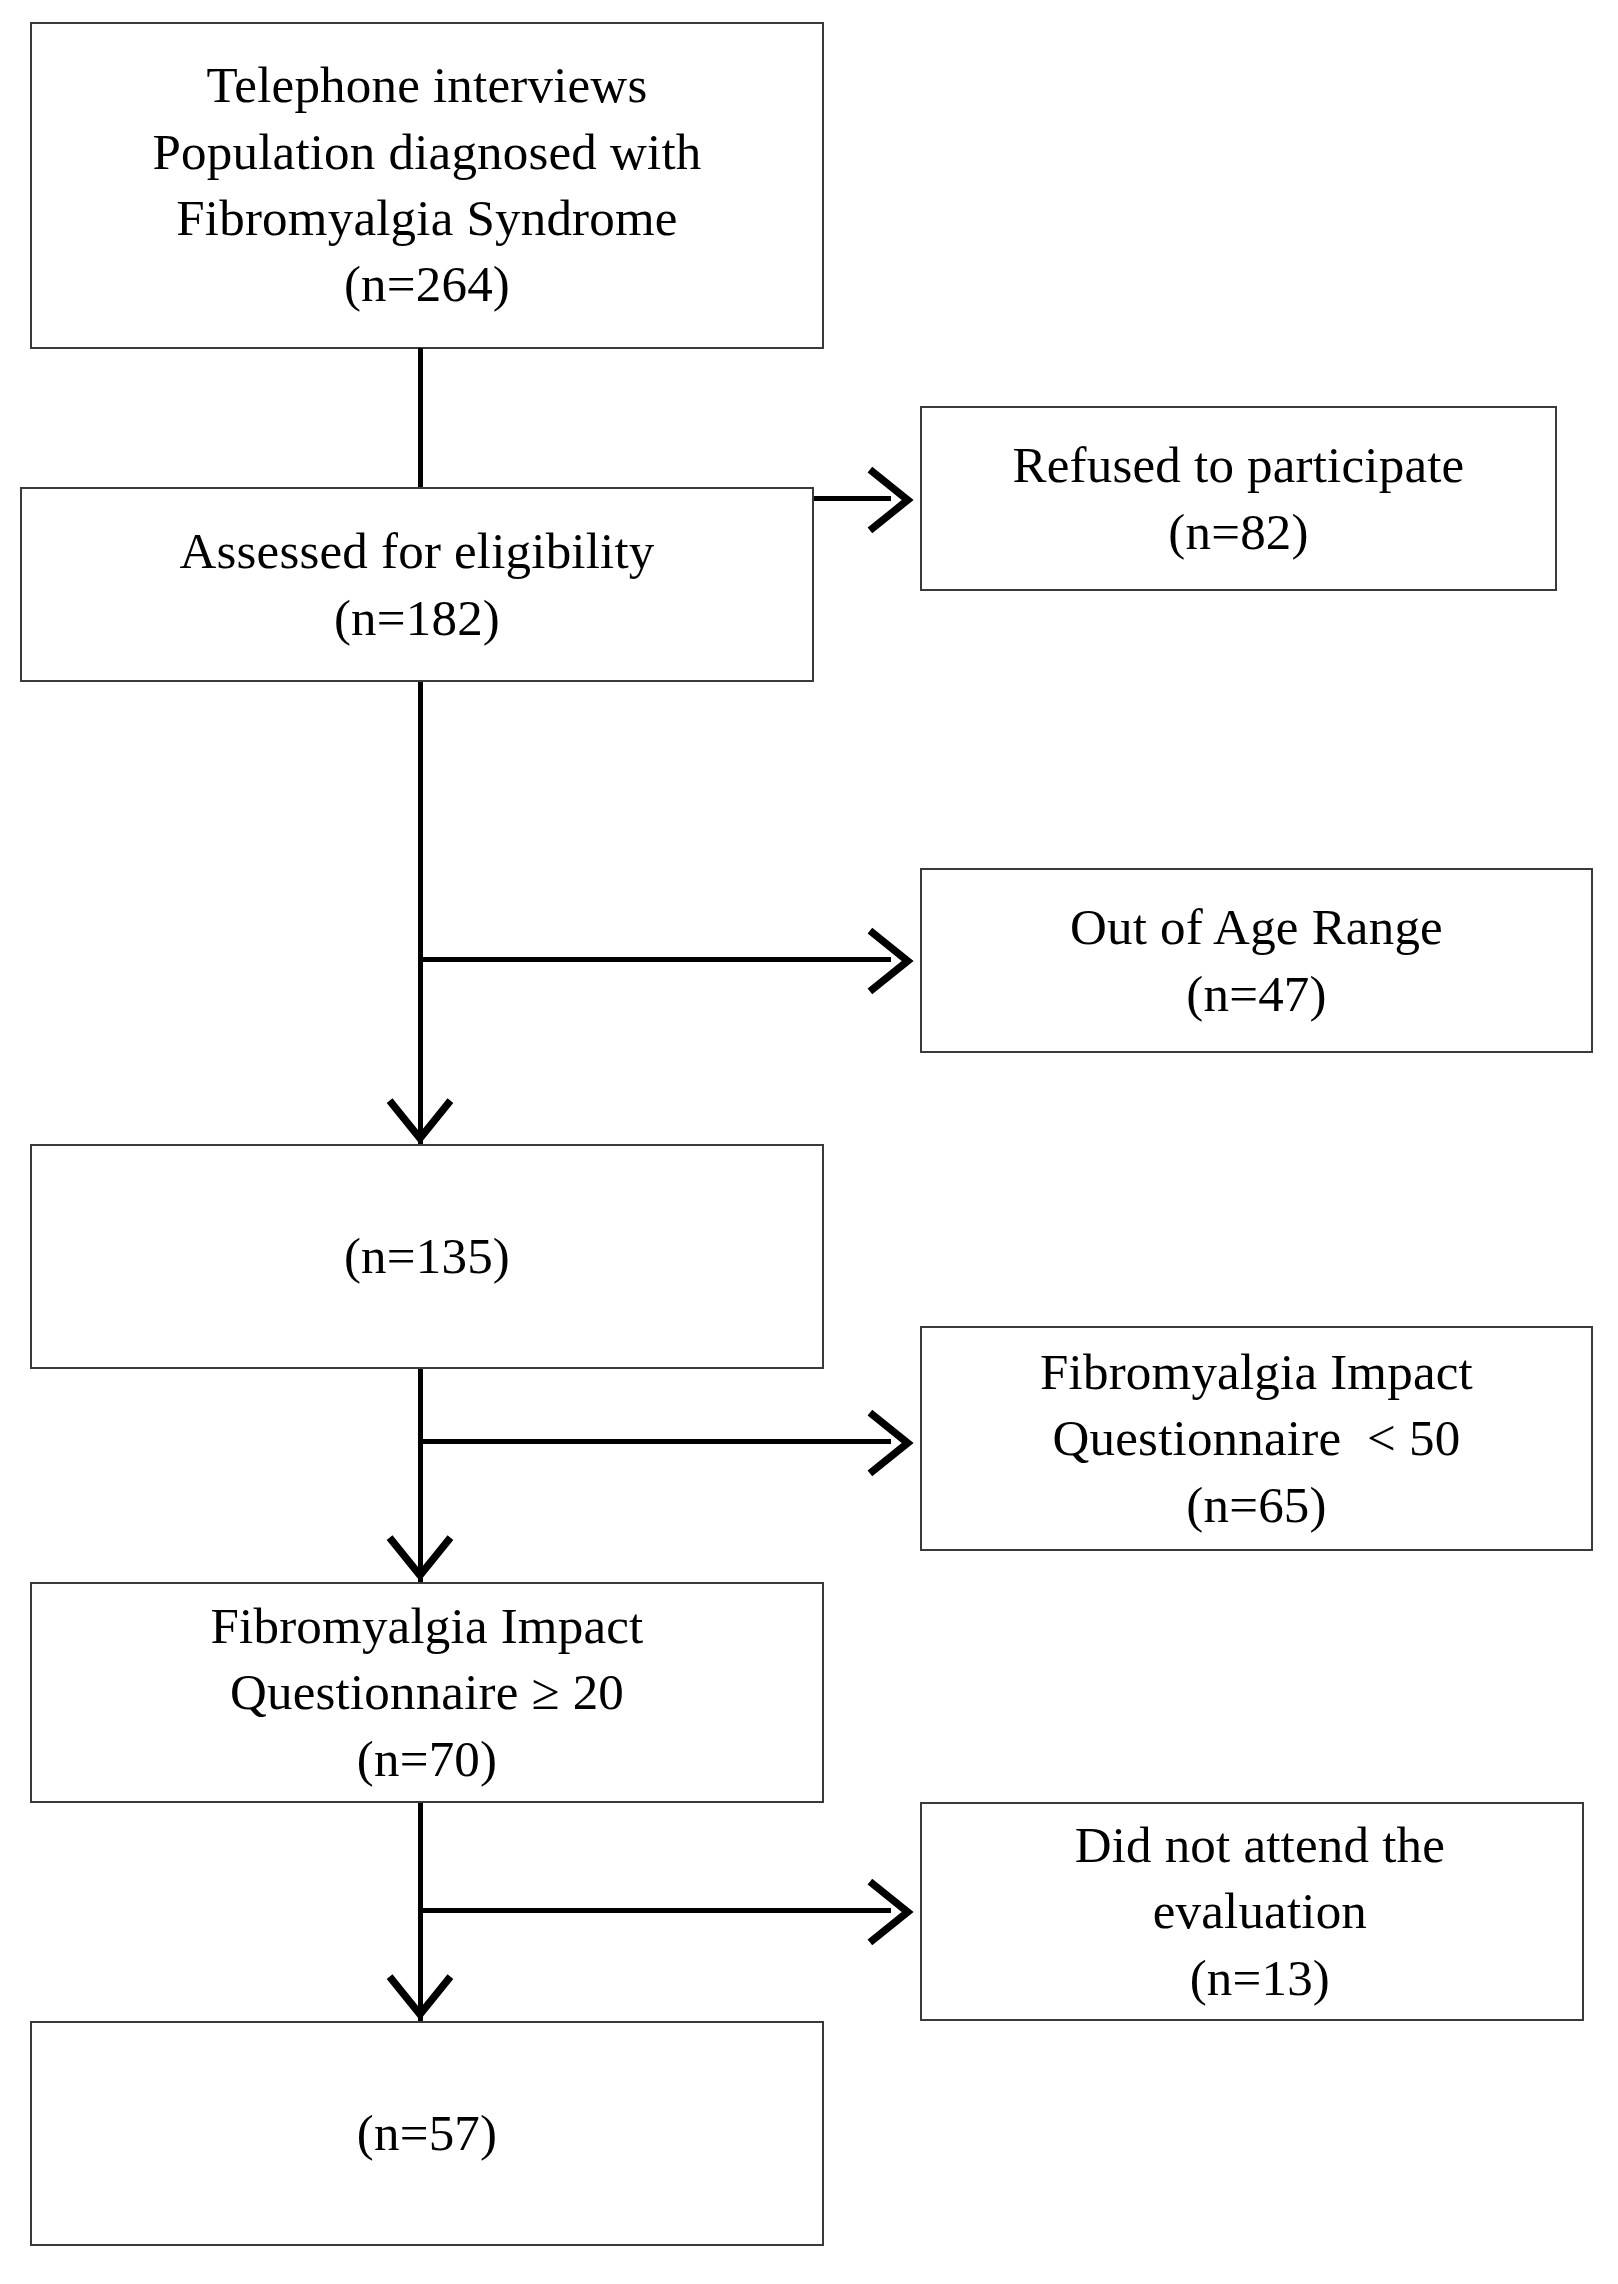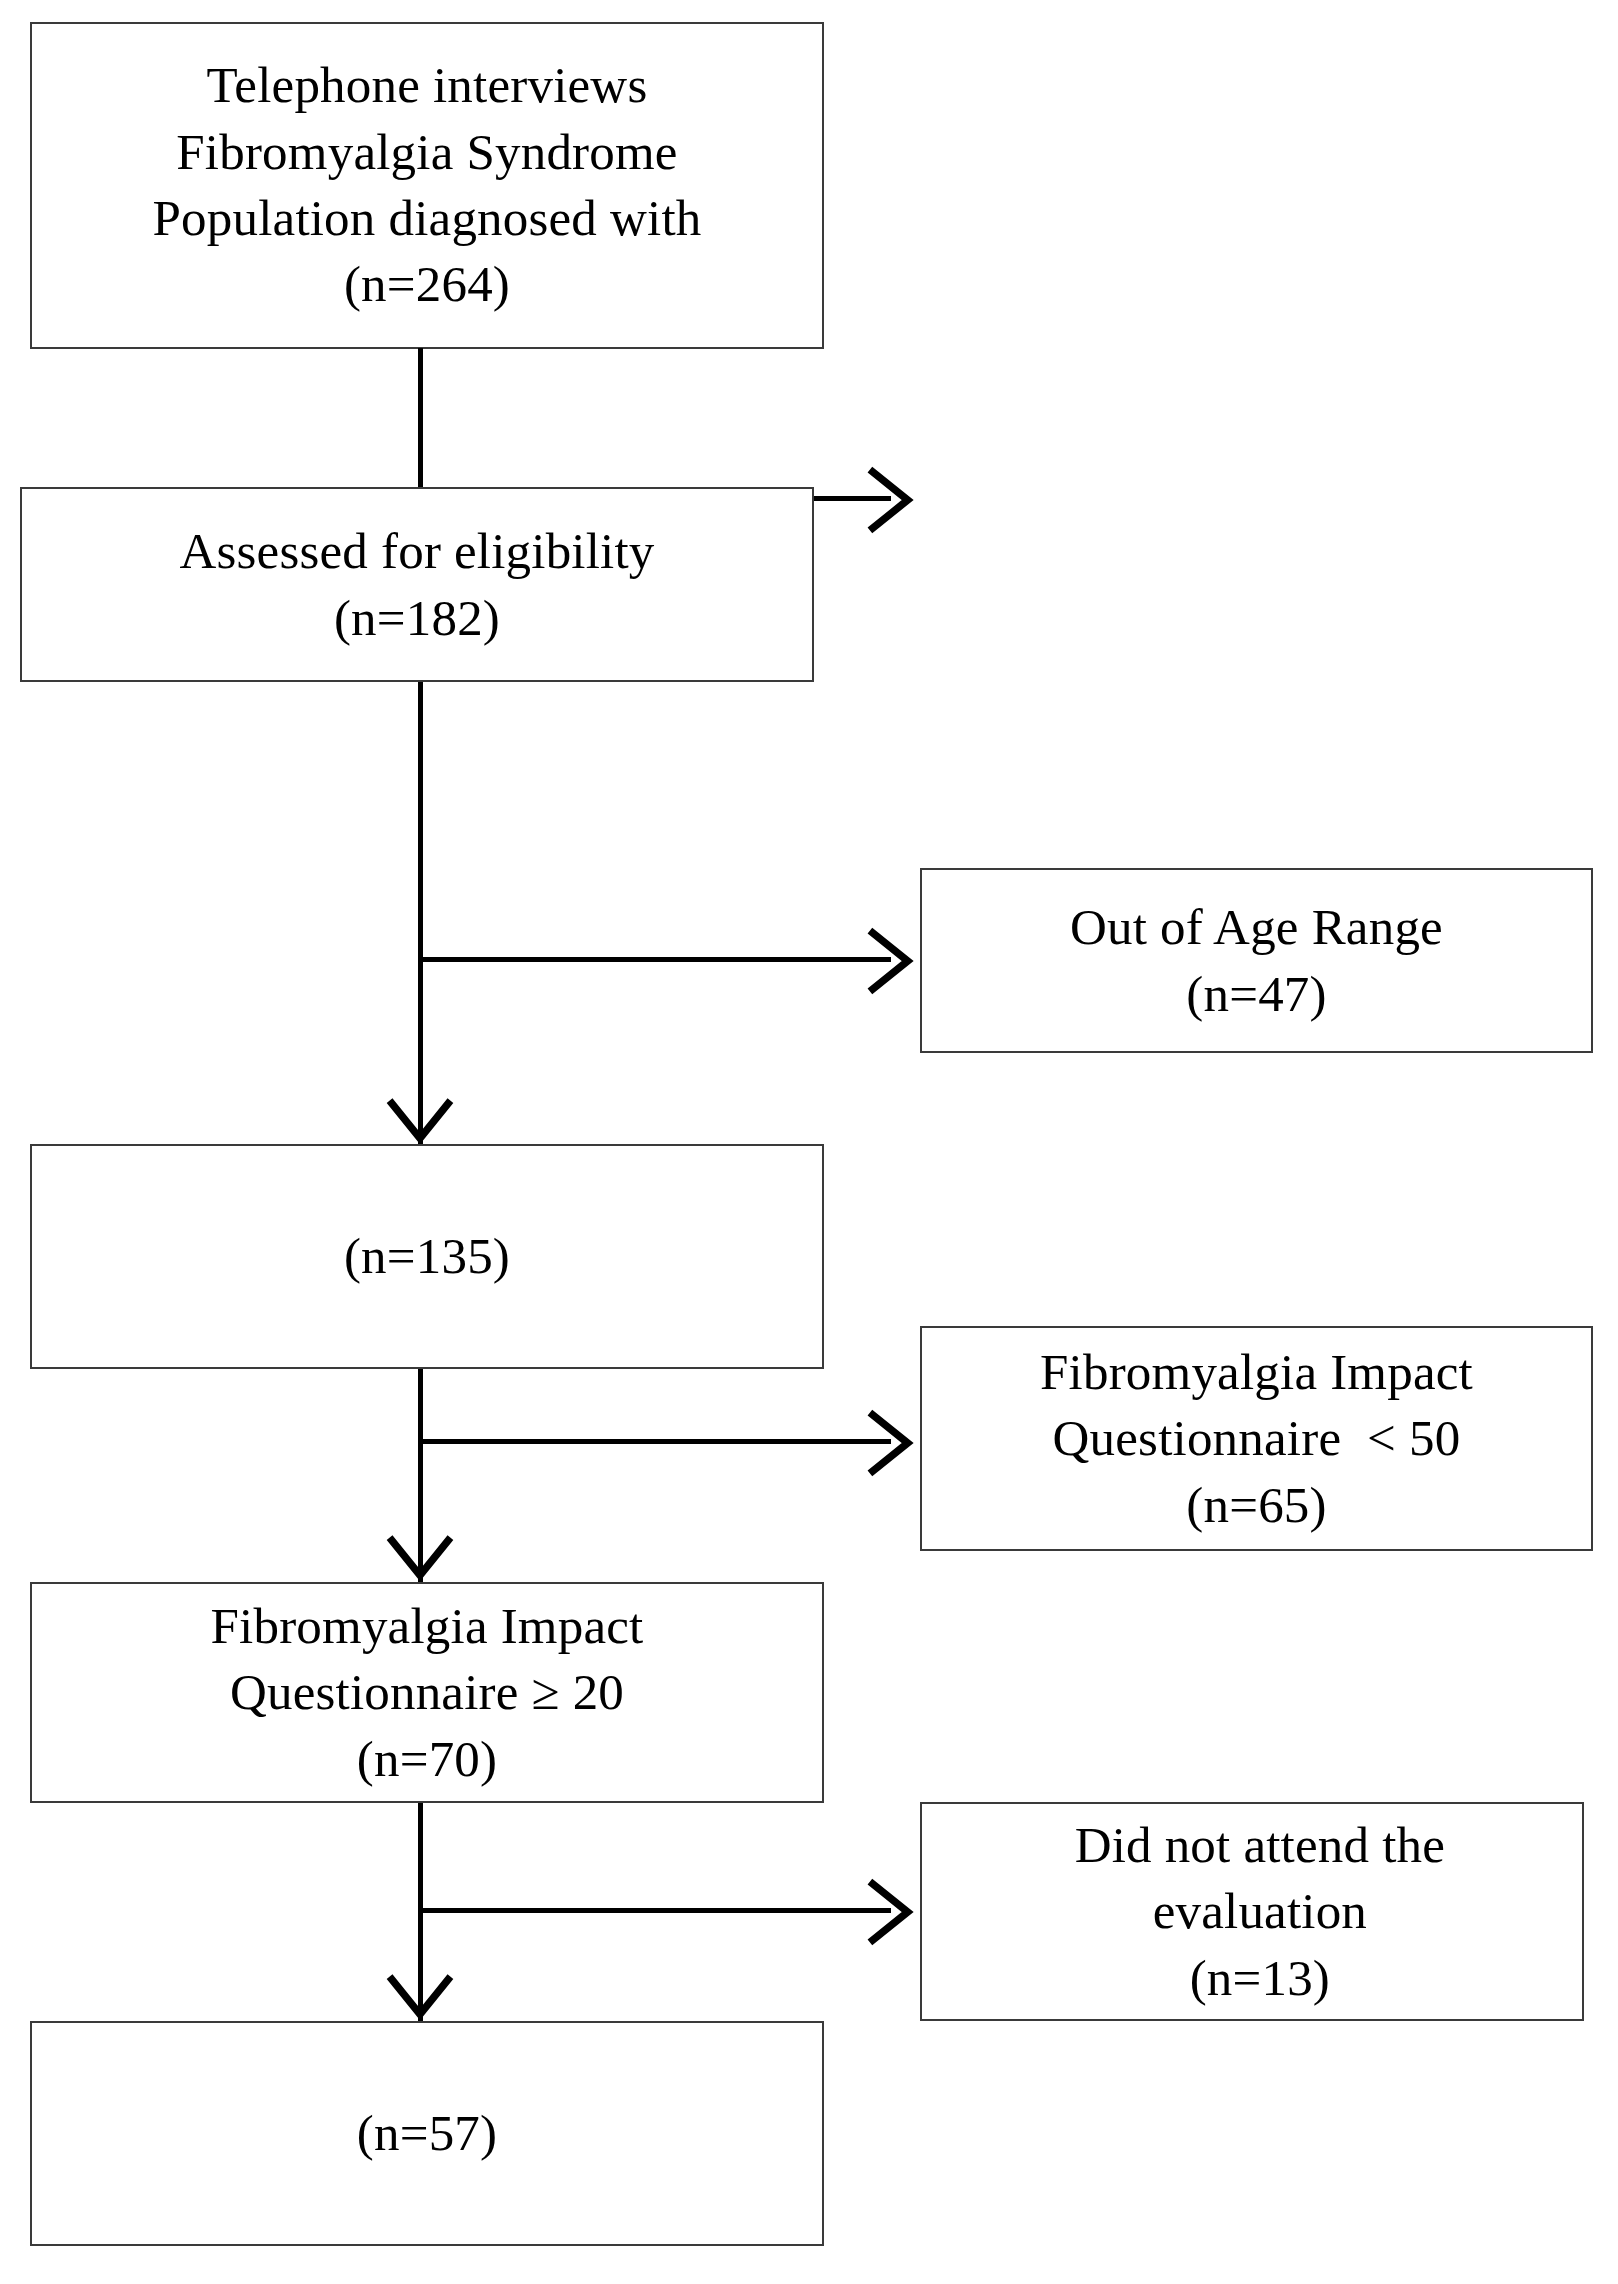--- a/index.html
+++ b/index.html
@@ -60,32 +60,36 @@
     stroke-linejoin: miter;
   }
 </style>
 </head>
 <body>
 
 <div id="flow-root">
 
   <div class="node" style="left:30px; top:21.5px; width:794px; height:327px;">
     <span class="ln">Telephone interviews</span>
+    <span class="ln">Population diagnosed with</span>
     <span class="ln">Fibromyalgia Syndrome</span>
-    <span class="ln">Population diagnosed with</span>
     <span class="ln">(n=264)</span>
   </div>
 
   <div class="vline" style="left:418px; top:348px; height:139px;"></div>
 
   <div class="hline" style="left:420px; top:496px; width:471px;"></div>
   <svg class="arrow-svg" style="left:863px; top:463px; width:50px; height:74px;" viewBox="0 0 60 90">
     <path d="M 8 8 L 54 45 L 8 82"></path>
   </svg>
 
+  <div class="node" style="left:920px; top:406px; width:637px; height:185px;">
+    <span class="ln">Refused to participate</span>
+    <span class="ln">(n=82)</span>
+  </div>
 
   <div class="node" style="left:20px; top:487px; width:794px; height:195px;">
     <span class="ln">Assessed for eligibility</span>
     <span class="ln">(n=182)</span>
   </div>
 
   <div class="vline" style="left:418px; top:682px; height:462px;"></div>
   <svg class="arrow-svg" style="left:383px; top:1094px; width:74px; height:51px;" viewBox="0 0 90 62">
     <path d="M 8 8 L 45 54 L 82 8"></path>
   </svg>

